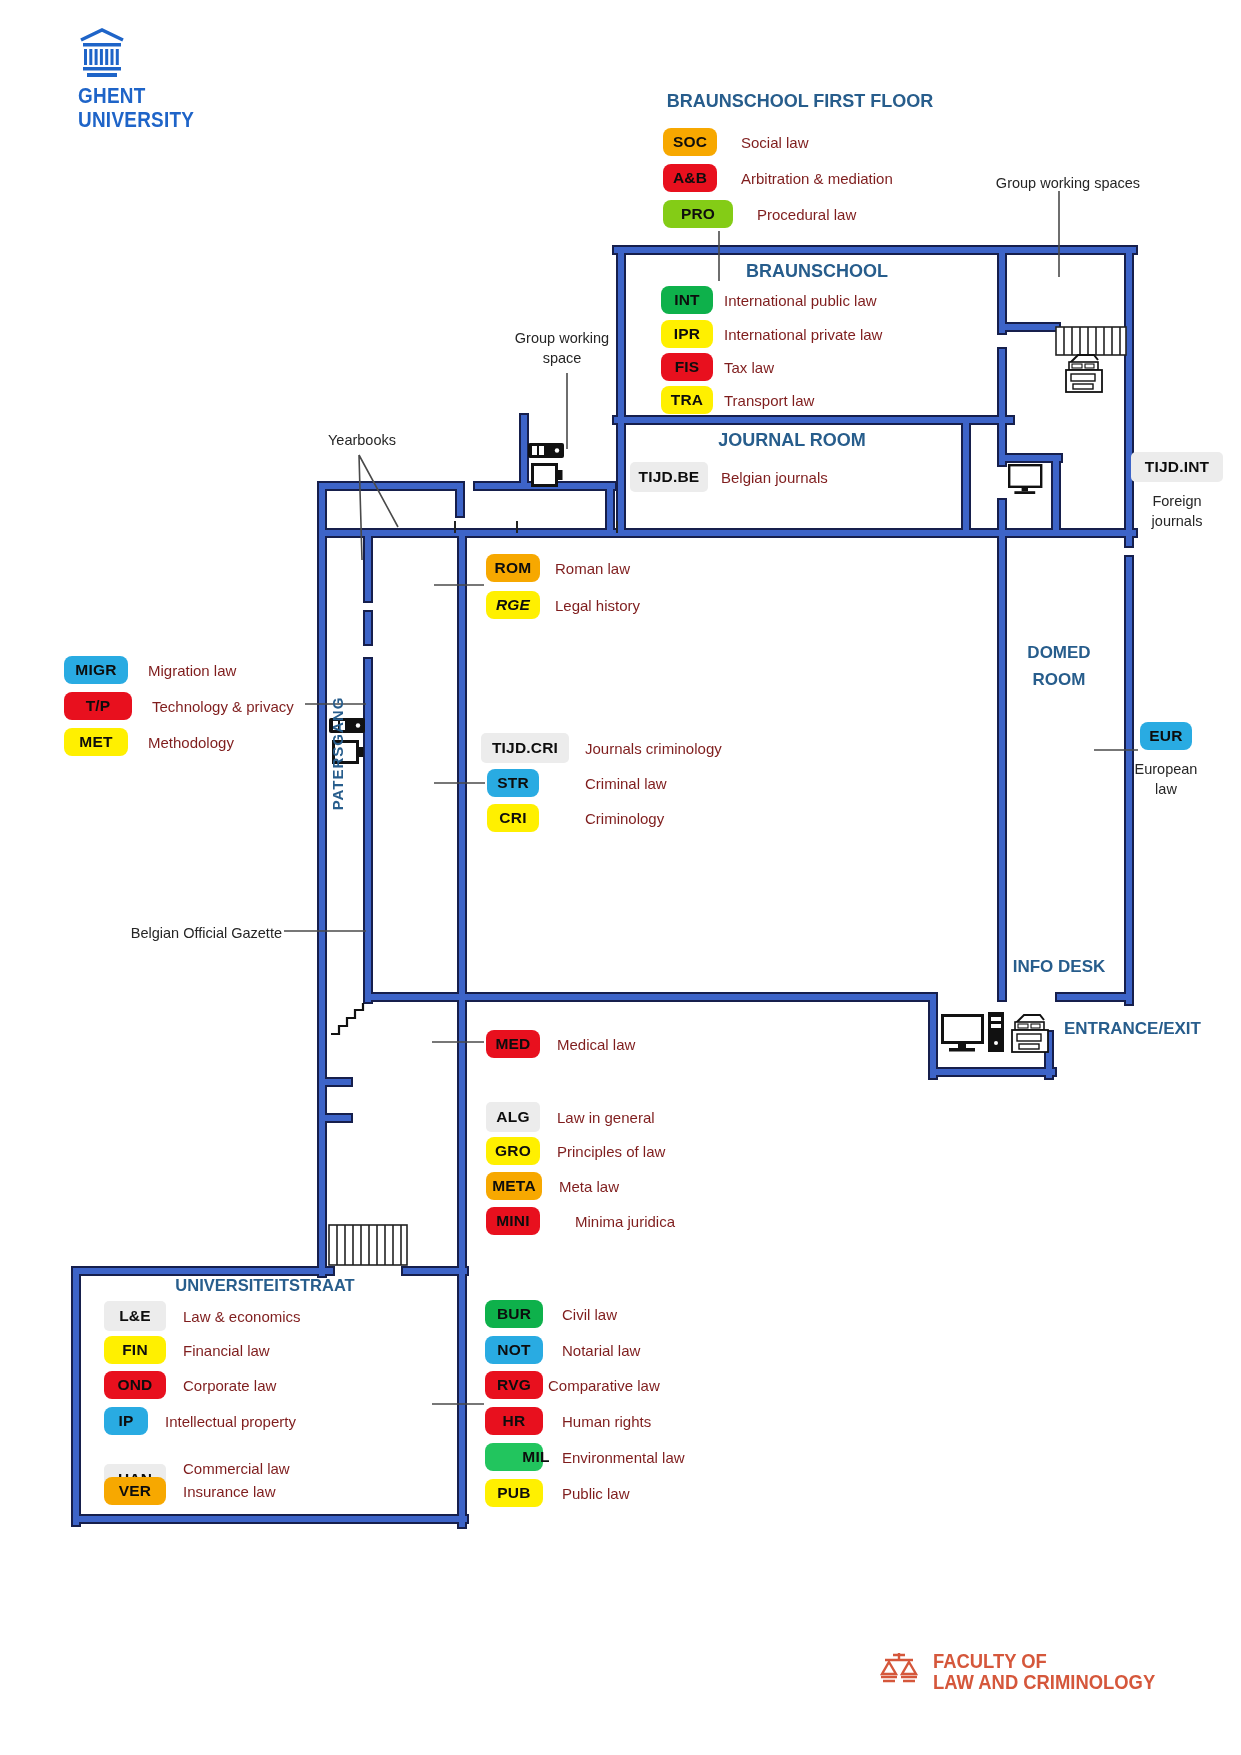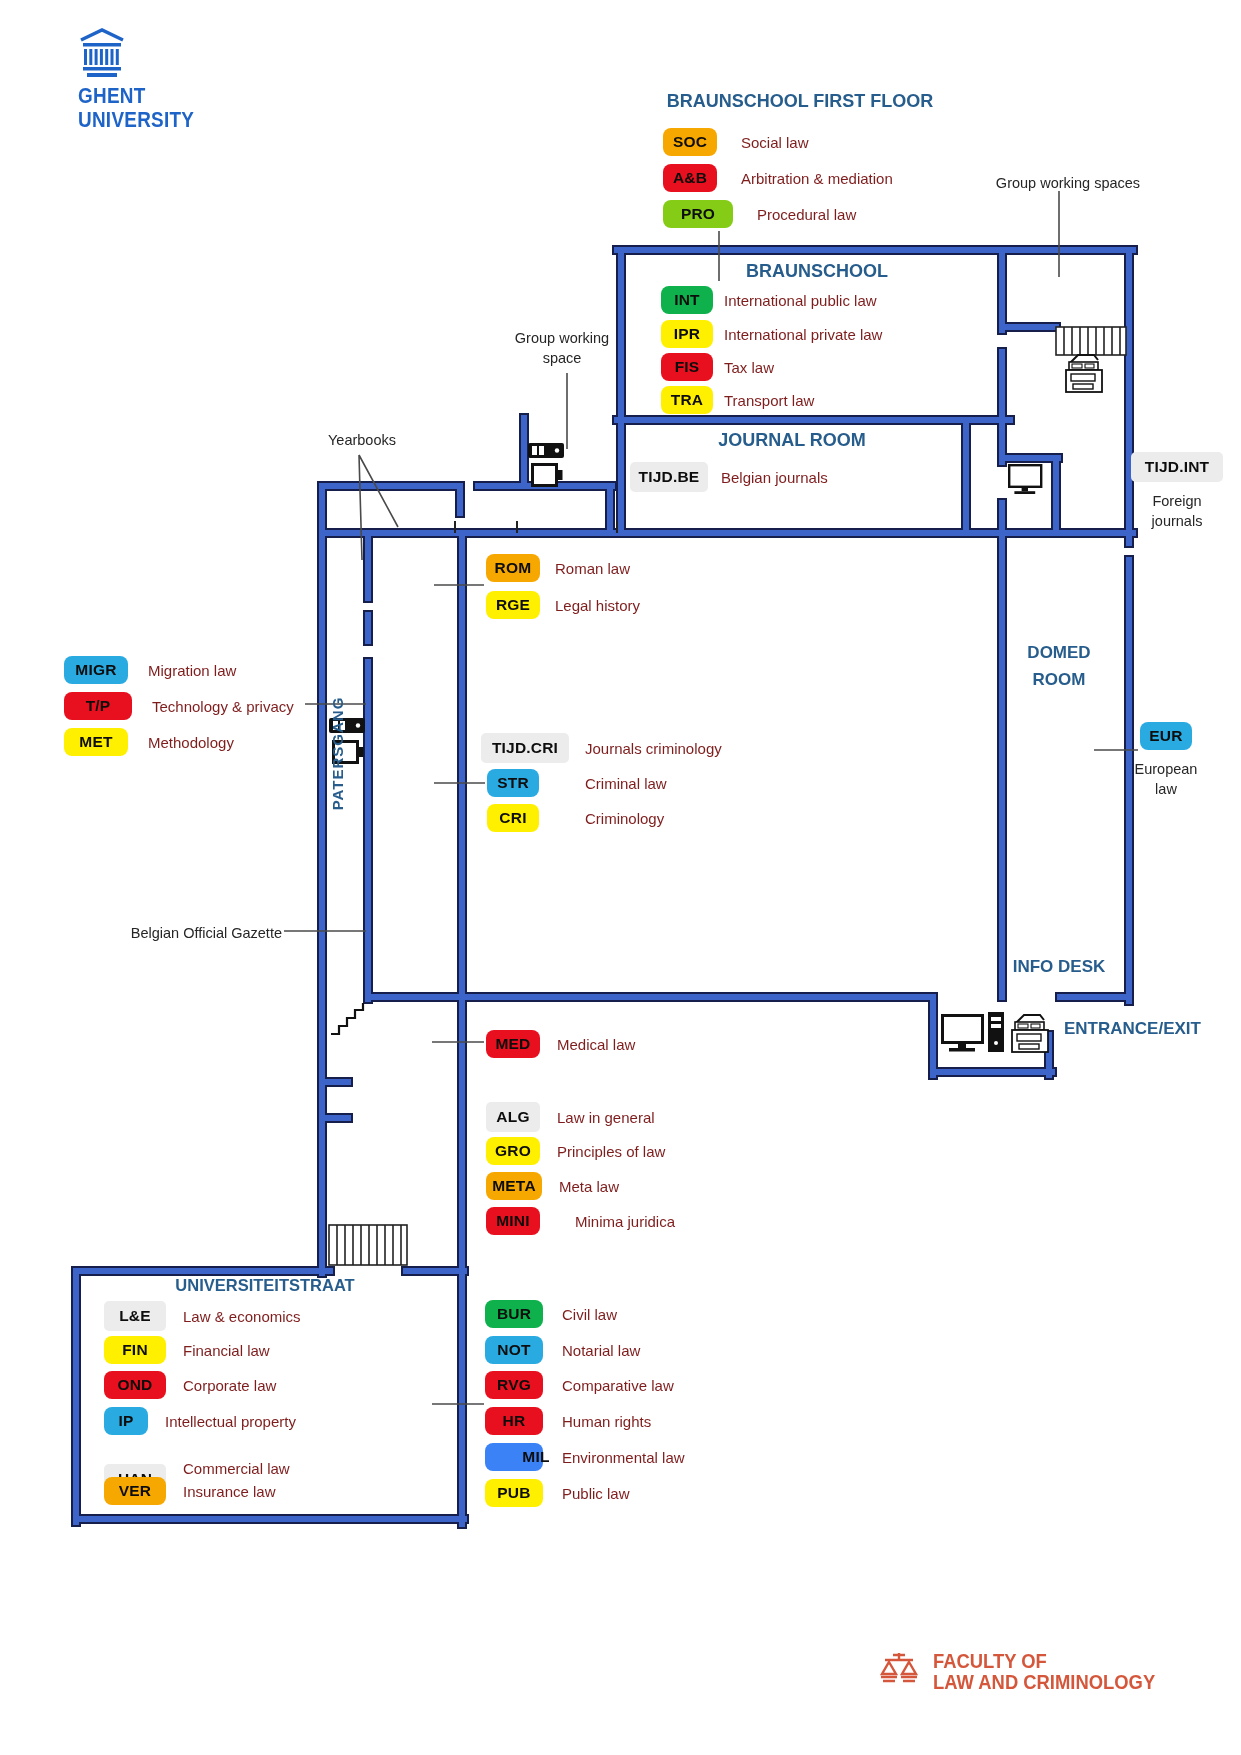--- a/index.html
+++ b/index.html
@@ -199,21 +199,21 @@
 </div>
 <div class="row" style="left:1131px;top:452px">
   <span class="tag sq" style="width: 92px; background: rgb(236, 236, 236);">TIJD.INT</span>
 </div>
 
 <div class="row" style="left:486px;top:554px;gap:15px">
   <span class="tag" style="width: 54px; background: rgb(247, 168, 0);">ROM</span>
   <span class="lbl">Roman law</span>
 </div>
 <div class="row" style="left:486px;top:591px;gap:15px">
-  <span class="tag" style="width: 54px; background: rgb(255, 240, 0);">RGE</span>
+  <span class="tag" style="width: 54px; background: rgb(255, 240, 0); font-style: italic;">RGE</span>
   <span class="lbl">Legal history</span>
 </div>
 
 <div class="row" style="left:64px;top:656px;gap:20px">
   <span class="tag" style="width: 64px; background: rgb(41, 171, 226);">MIGR</span>
   <span class="lbl">Migration law</span>
 </div>
 <div class="row" style="left:64px;top:692px;gap:20px">
   <span class="tag" style="width: 68px; background: rgb(232, 16, 30);">T/P</span>
   <span class="lbl">Technology &amp; privacy</span>
@@ -288,30 +288,30 @@
 </div>
 
 <div class="row" style="left:485px;top:1300px;gap:19px">
   <span class="tag" style="width: 58px; background: rgb(14, 177, 75);">BUR</span>
   <span class="lbl">Civil law</span>
 </div>
 <div class="row" style="left:485px;top:1336px;gap:19px">
   <span class="tag" style="width: 58px; background: rgb(41, 171, 226);">NOT</span>
   <span class="lbl">Notarial law</span>
 </div>
-<div class="row" style="left:485px;top:1371px;gap:19px">
+<div class="row" style="left:485px;top:1371px;gap:5px">
   <span class="tag" style="width: 58px; background: rgb(232, 16, 30);">RVG</span>
   <span class="lbl">Comparative law</span>
 </div>
 <div class="row" style="left:485px;top:1407px;gap:19px">
   <span class="tag" style="width: 58px; background: rgb(232, 16, 30);">HR</span>
   <span class="lbl">Human rights</span>
 </div>
 <div class="row" style="left:485px;top:1443px;gap:19px">
-  <span class="tag" style="width: 58px; background: #3b82f6; padding-left: 44px;">MIL</span>
+  <span class="tag" style="width: 58px; background: #22c55e; padding-left: 44px;">MIL</span>
   <span class="lbl">Environmental law</span>
 </div>
 <div class="row" style="left:485px;top:1479px;gap:19px">
   <span class="tag" style="width: 58px; background: rgb(255, 240, 0);">PUB</span>
   <span class="lbl">Public law</span>
 </div>
 
 <div class="fac">
   <svg width="46" height="44" viewBox="0 0 44 44" stroke="#D5573B" stroke-width="2.4" fill="none">
     <path d="M22,3 V10 M16,5 H28 M8,10 H36"></path>

